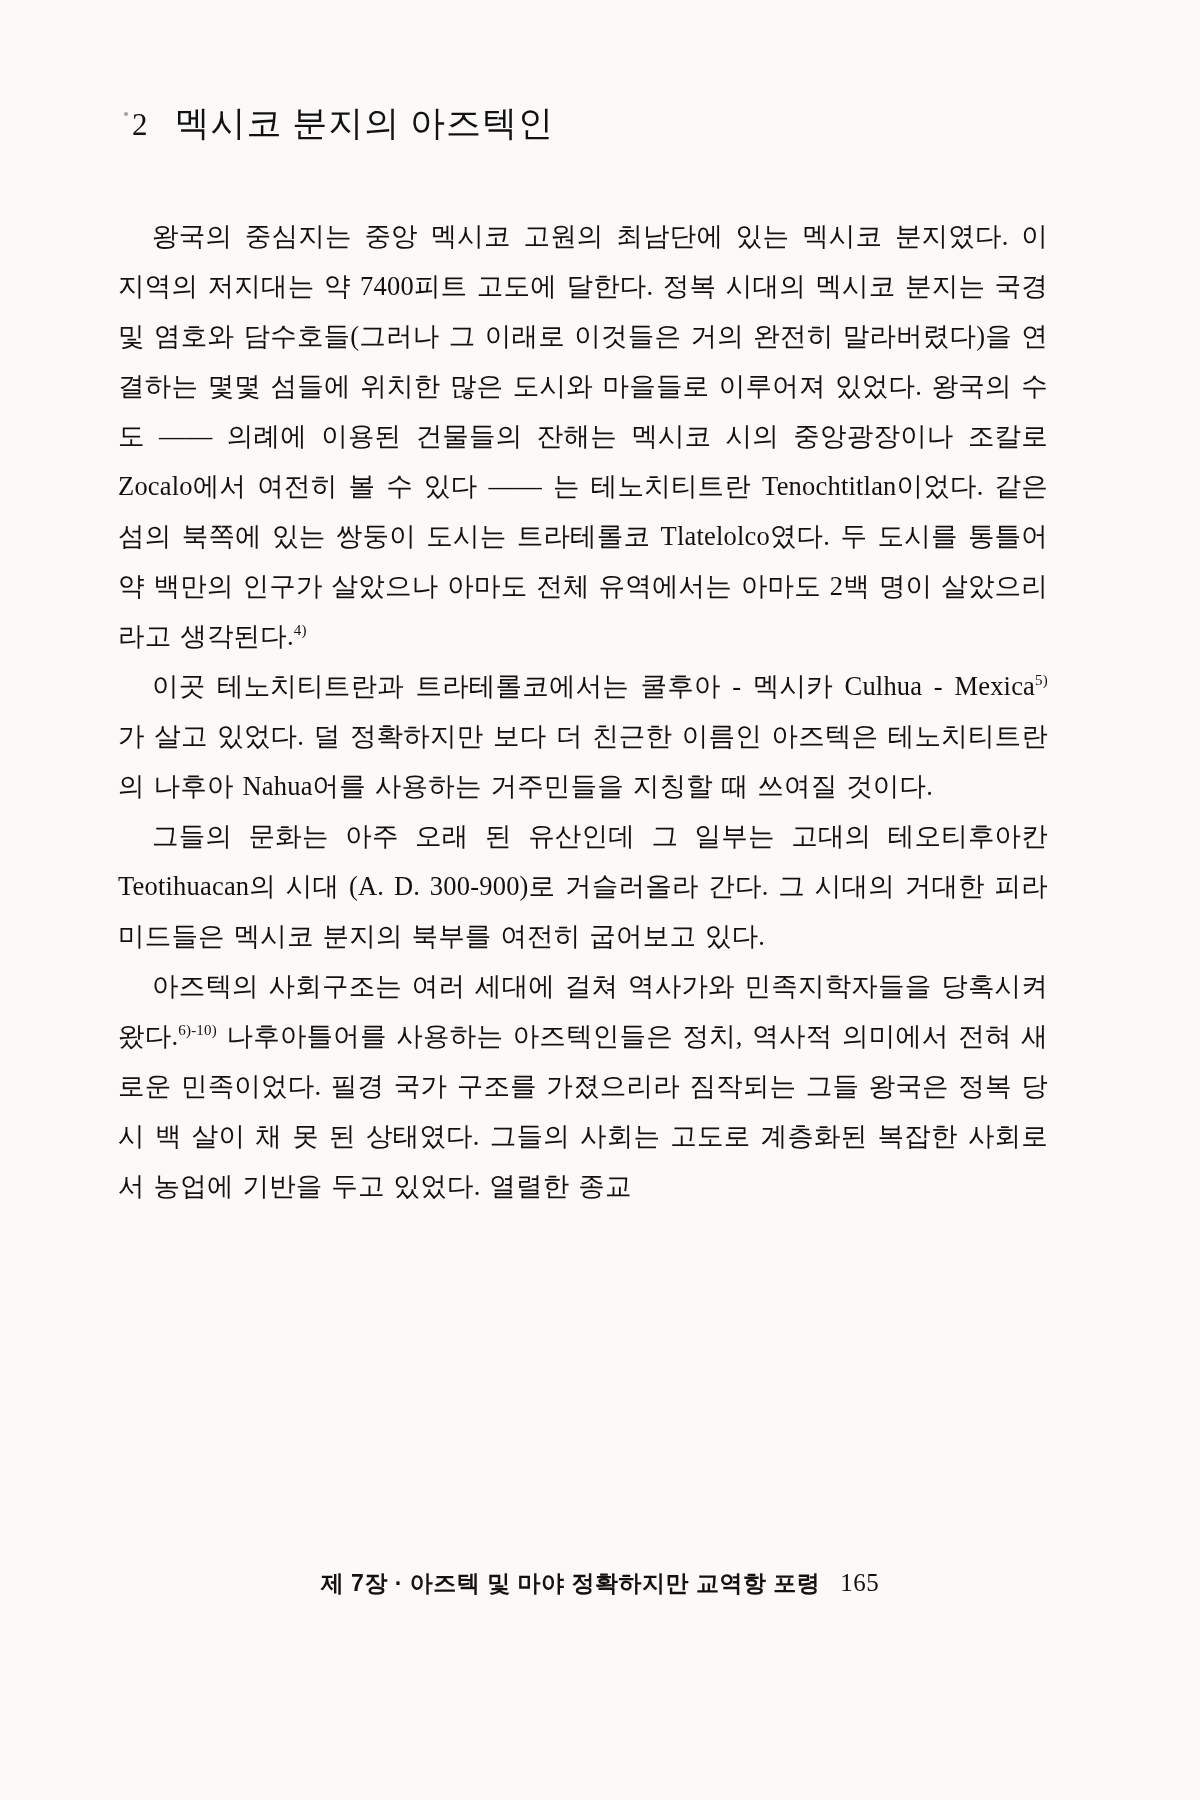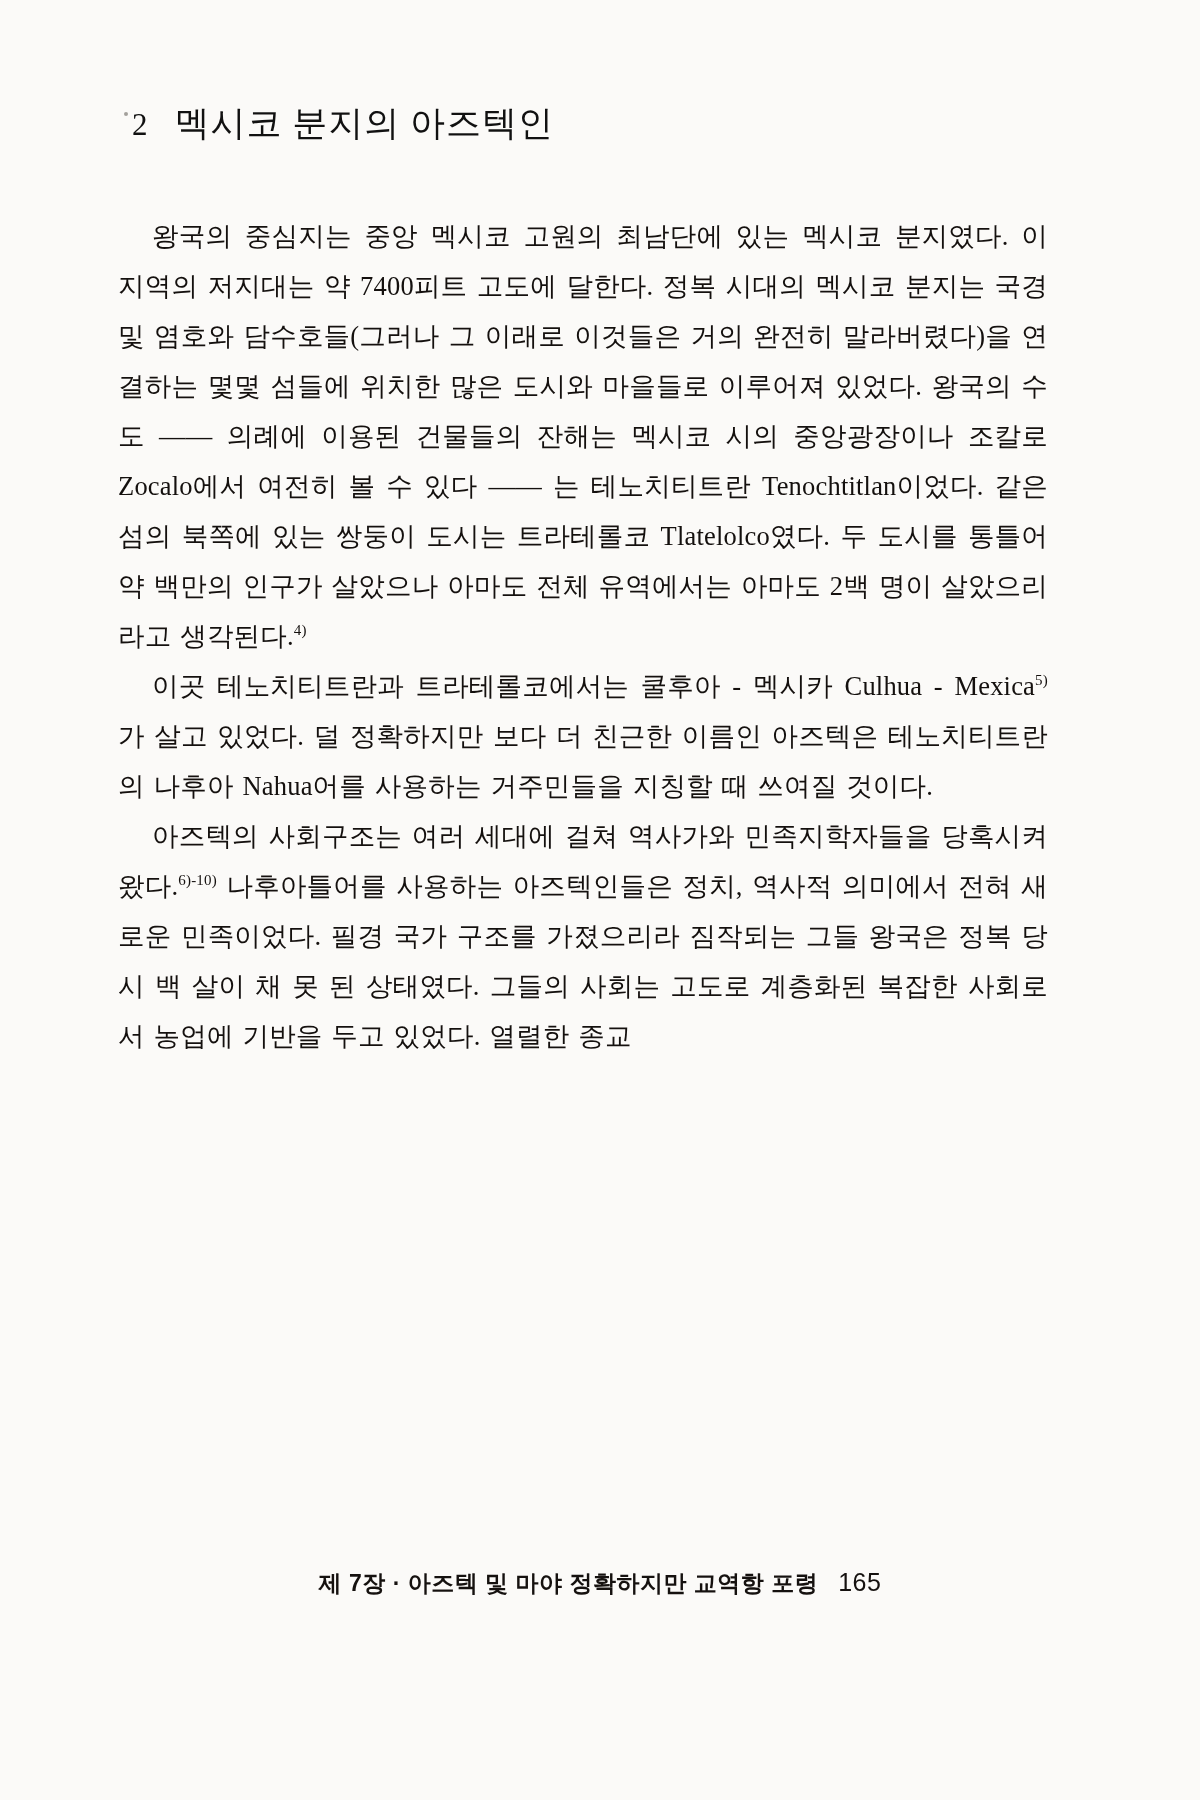--- a/index.html
+++ b/index.html
@@ -79,21 +79,21 @@
     width: 1200px;
     text-align: center;
     font-size: 23px;
     letter-spacing: .5px;
     color: #15110f;
     font-family: "Liberation Sans", sans-serif;
     font-weight: bold;
   }
   .footer .pagenum {
     margin-left: 20px;
-    font-family: Liberation Sans, sans-serif;
+    font-family: Liberation Serif, serif;
     font-weight: normal;
     font-size: 25px;
   }
   .footer-line {
     display: inline-block;
   }
 </style>
 </head>
 <body>
 
@@ -103,20 +103,21 @@
 
   <div class="page-inner">
 
     <h1 class="chapter-heading">
       <span class="chapter-num">2</span>
       <span class="chapter-title">멕시코 분지의 아즈텍인</span>
     </h1>
 
     <p class="body">왕국의 중심지는 중앙 멕시코 고원의 최남단에 있는 멕시코 분지였다. 이 지역의 저지대는 약 7400피트 고도에 달한다. 정복 시대의 멕시코 분지는 국경 및 염호와 담수호들(그러나 그 이래로 이것들은 거의 완전히 말라버렸다)을 연결하는 몇몇 섬들에 위치한 많은 도시와 마을들로 이루어져 있었다. 왕국의 수도 —— 의례에 이용된 건물들의 잔해는 멕시코 시의 중앙광장이나 조칼로 Zocalo에서 여전히 볼 수 있다 —— 는 테노치티트란 Tenochtitlan이었다. 같은 섬의 북쪽에 있는 쌍둥이 도시는 트라테롤코 Tlatelolco였다. 두 도시를 통틀어 약 백만의 인구가 살았으나 아마도 전체 유역에서는 아마도 2백 명이 살았으리라고 생각된다.<sup>4)</sup></p>
     <p class="body">이곳 테노치티트란과 트라테롤코에서는 쿨후아 - 멕시카 Culhua - Mexica<sup>5)</sup>가 살고 있었다. 덜 정확하지만 보다 더 친근한 이름인 아즈텍은 테노치티트란의 나후아 Nahua어를 사용하는 거주민들을 지칭할 때 쓰여질 것이다.</p>
+    <p class="body">그들의 문화는 아주 오래 된 유산인데 그 일부는 고대의 테오티후아칸Teotihuacan의 시대 (A. D. 300-900)로 거슬러올라 간다. 그 시대의 거대한 피라미드들은 멕시코 분지의 북부를 여전히 굽어보고 있다.</p>
     <p class="body">아즈텍의 사회구조는 여러 세대에 걸쳐 역사가와 민족지학자들을 당혹시켜왔다.<sup>6)-10)</sup> 나후아틀어를 사용하는 아즈텍인들은 정치, 역사적 의미에서 전혀 새로운 민족이었다. 필경 국가 구조를 가졌으리라 짐작되는 그들 왕국은 정복 당시 백 살이 채 못 된 상태였다. 그들의 사회는 고도로 계층화된 복잡한 사회로서 농업에 기반을 두고 있었다. 열렬한 종교</p>
 
   </div>
 
   <div class="footer">
     <span class="footer-line">제 7장 · 아즈텍 및 마야 정확하지만 교역항 포령</span><span class="pagenum">165</span>
   </div>
 
 </div>
 

